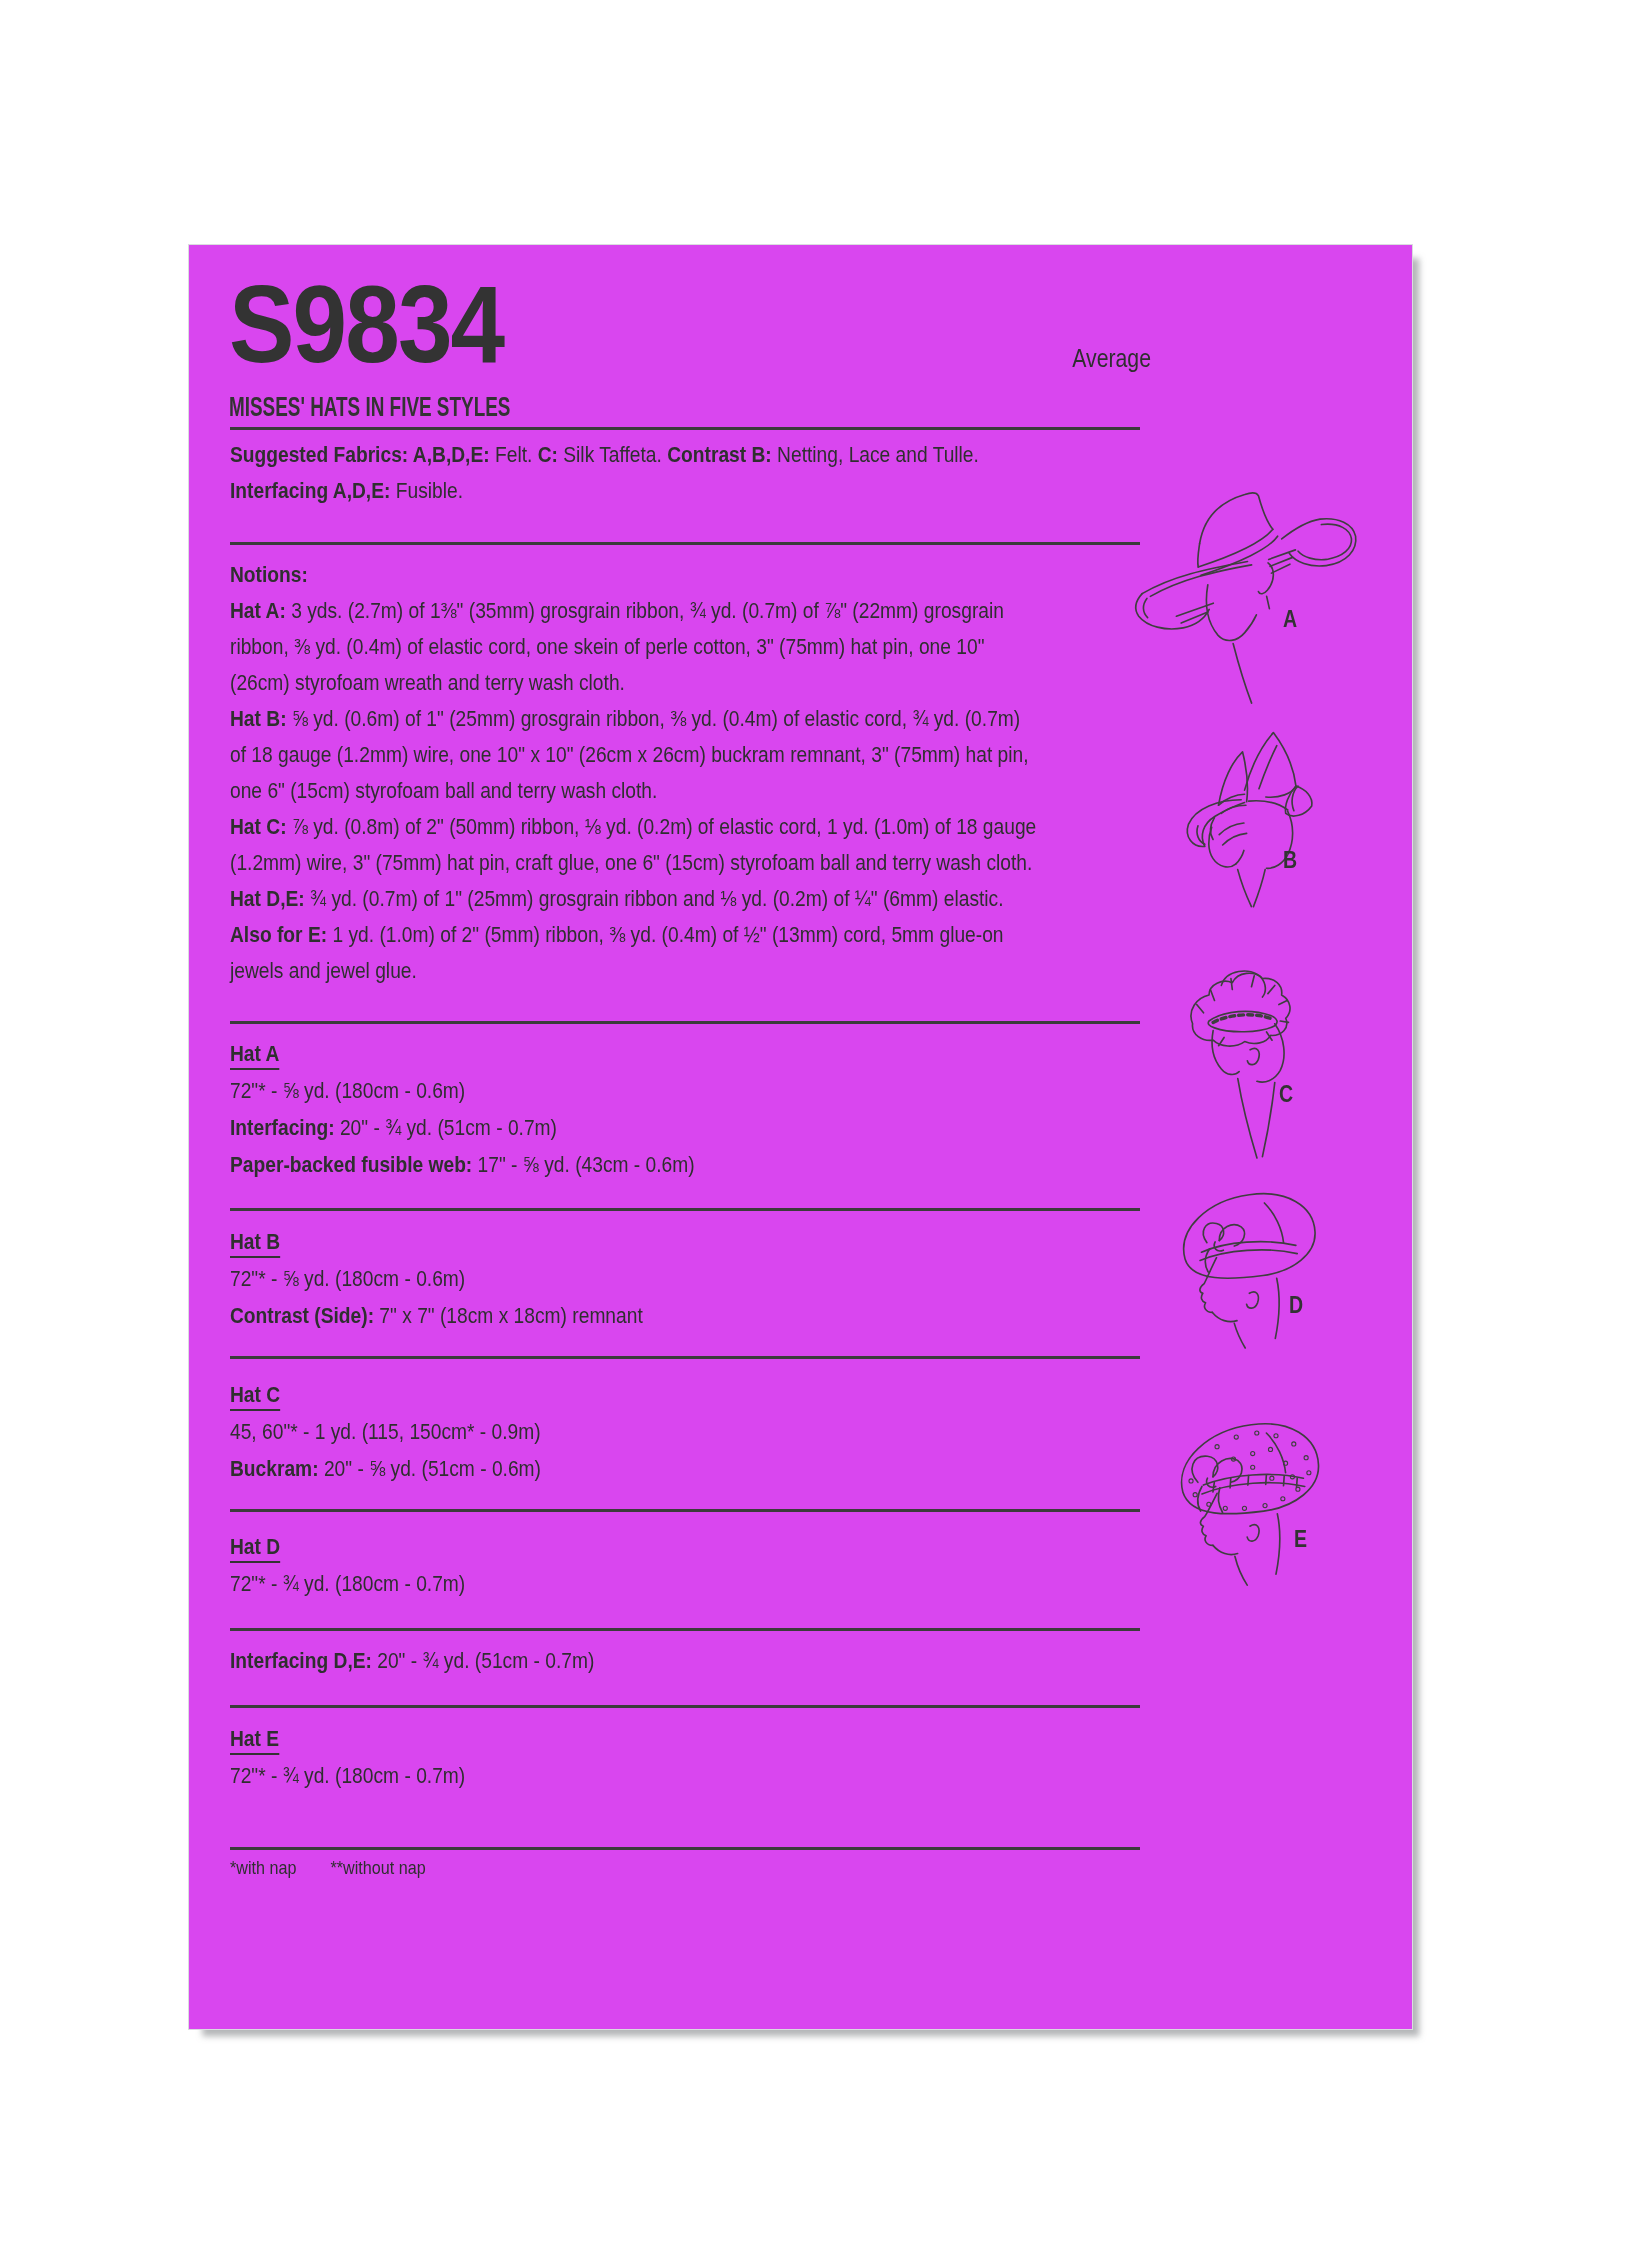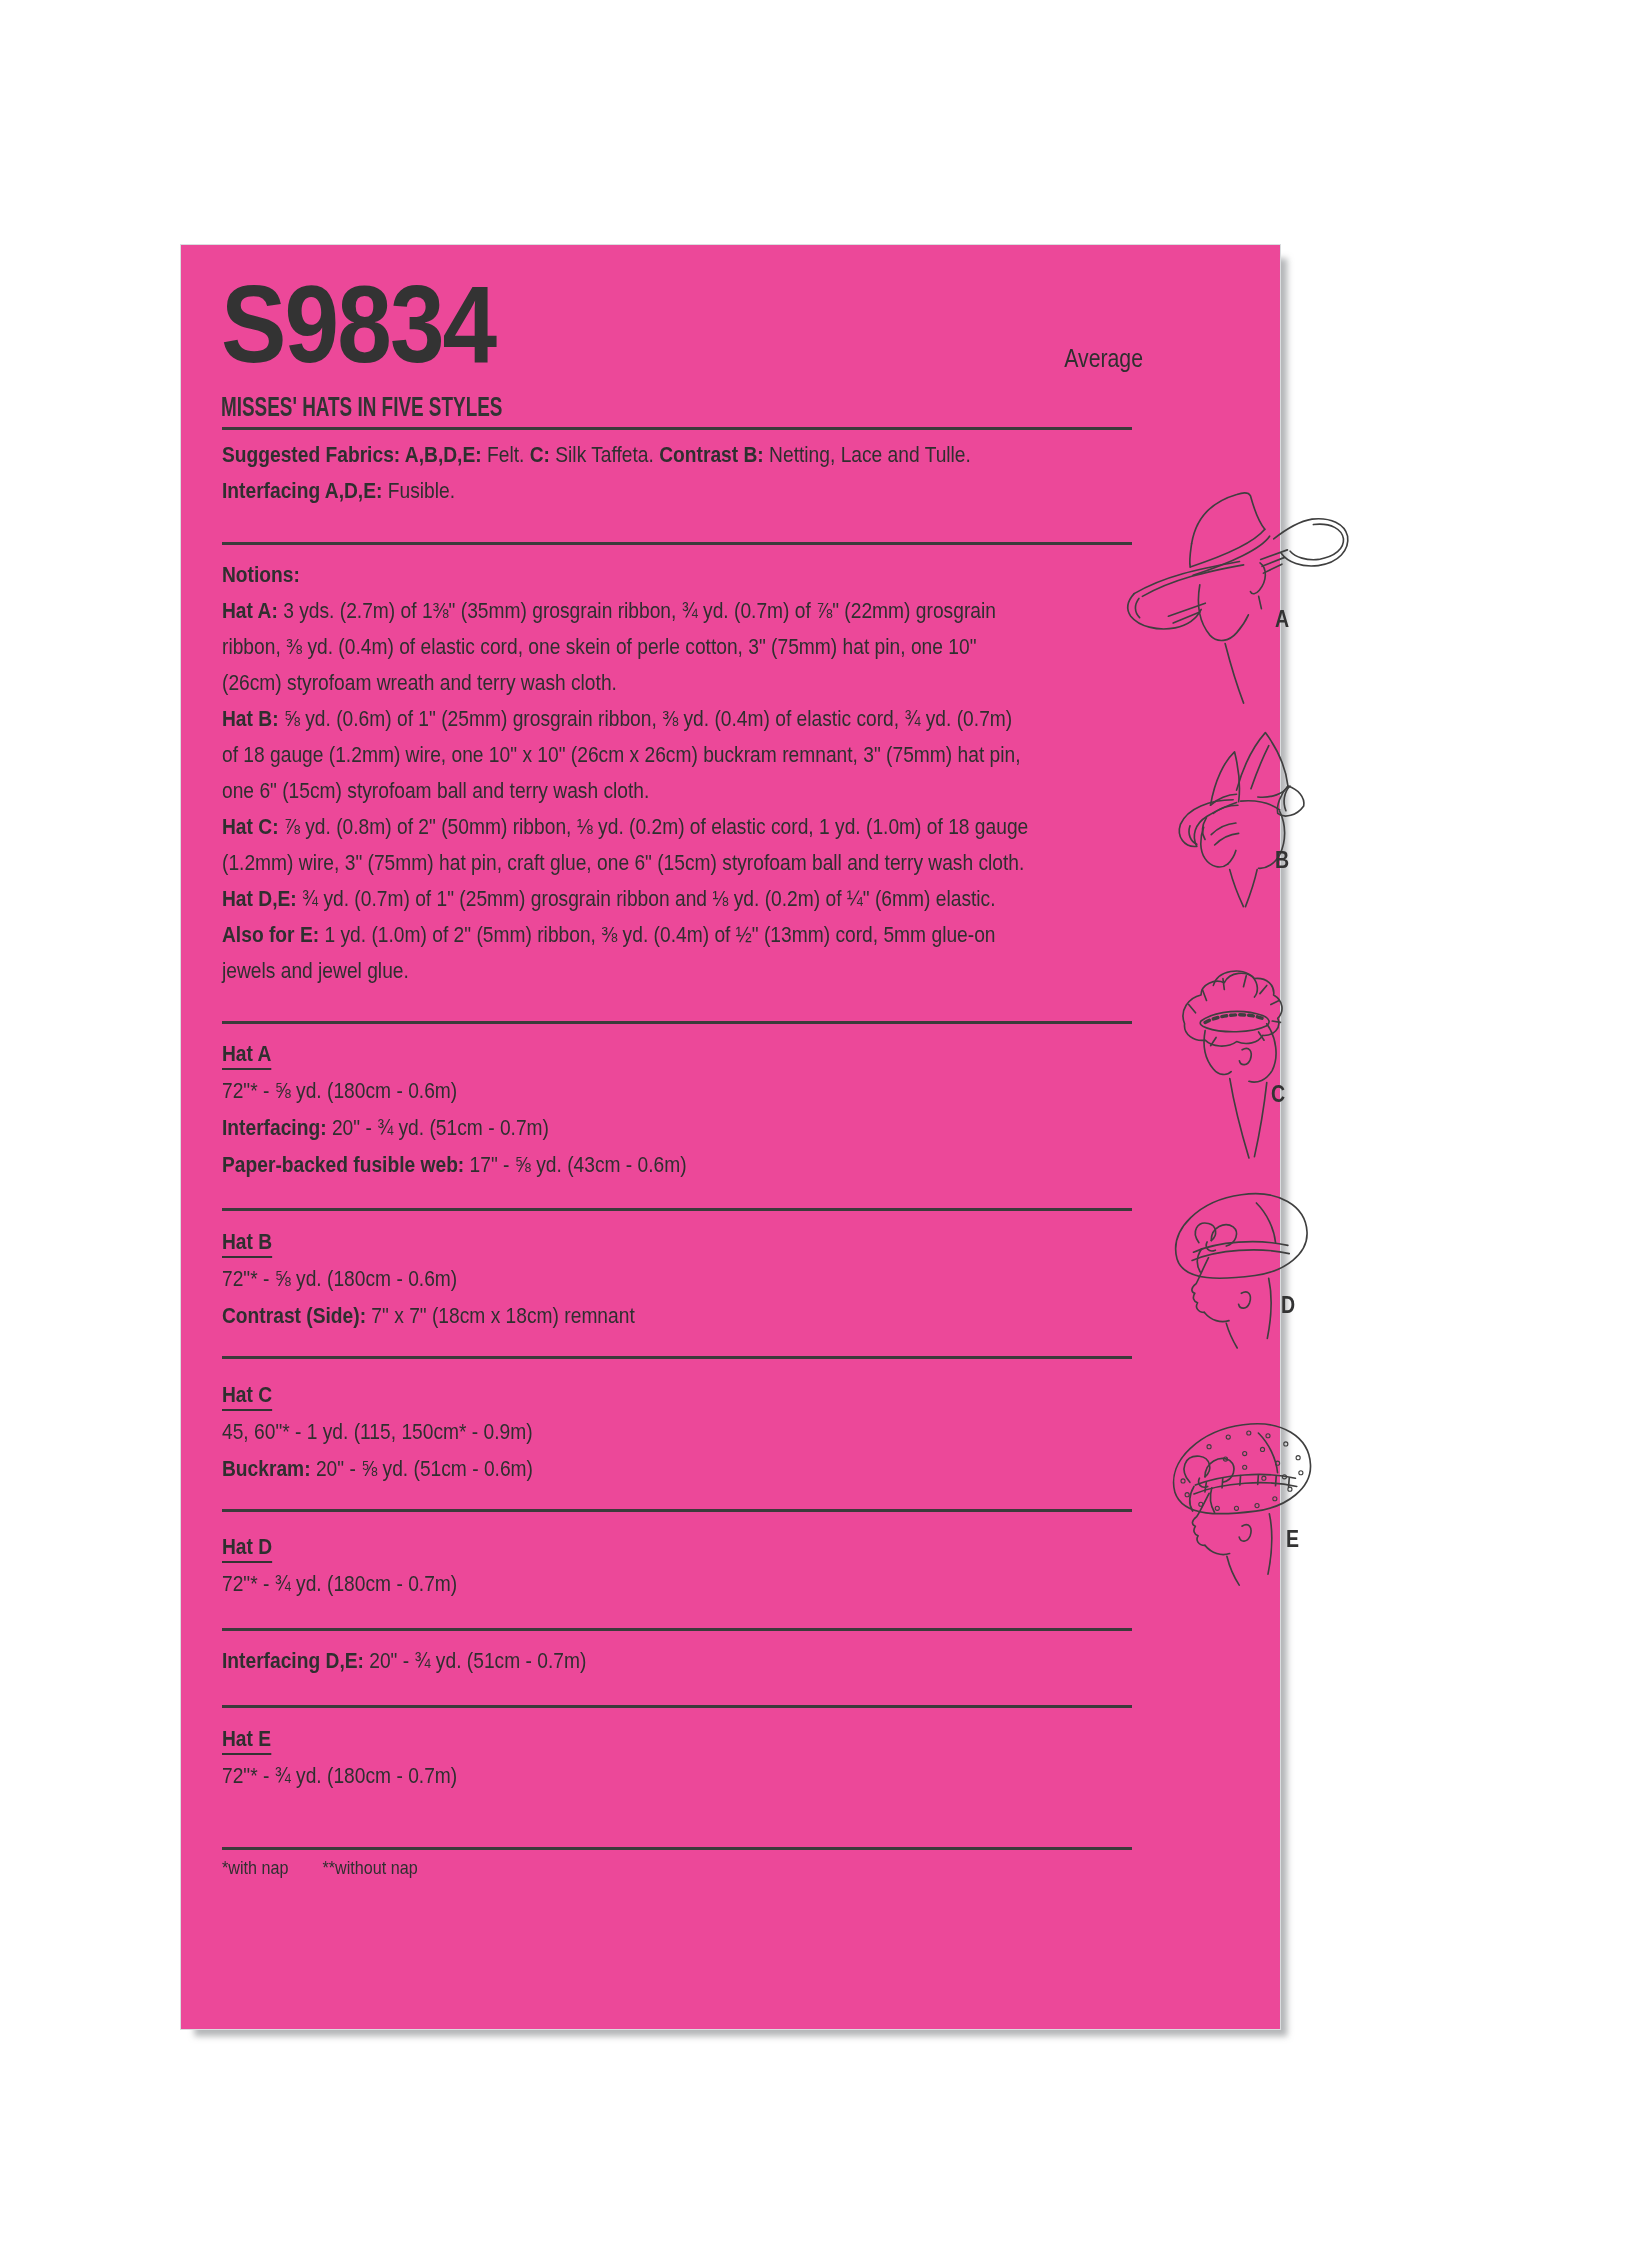--- a/index.html
+++ b/index.html
@@ -1,21 +1,21 @@
 <!DOCTYPE html>
 <html style="font-size:11px"><head>
 <meta charset="utf-8">
 <title>S9834 Pattern Back</title>
 <style>
   html,body{margin:0;padding:0;}
   body{width:1645px;height:2261px;background:#ffffff;position:relative;
        font-family:"Liberation Sans","DejaVu Sans",sans-serif;color:#2f2f2f;
        -webkit-font-smoothing:antialiased;}
-  .page{position:absolute;left:180px;top:244px;width:1101px;height:1786px;
-        background:#ec4899;border:1.4px solid #dadddf;box-sizing:border-box;
+  .page{position:absolute;left:188px;top:244px;width:1225px;height:1786px;
+        background:#d946ef;border:1.4px solid #dadddf;box-sizing:border-box;
         box-shadow:10.3px 10.3px 6.2px -3.4px rgba(118,122,125,0.55);}
   
   .t{position:absolute;white-space:pre;transform-origin:0 0;transform:scaleX(0.85);}
   .s9834{left:40px;top:25px;font-size:109px;font-weight:bold;line-height:1;
          letter-spacing:-2.1px;color:#333;transform:scaleX(0.9);}
   .average{left:754px;top:101px;width:208px;text-align:right;font-size:25px;
            line-height:1;transform-origin:100% 0;}
   .misses{left:40px;top:149px;font-size:27px;font-weight:bold;line-height:1;
           transform:scaleX(0.7);color:#333;}
   .rule{position:absolute;left:41px;width:910px;height:2.7px;background:#3b3b3b;}

